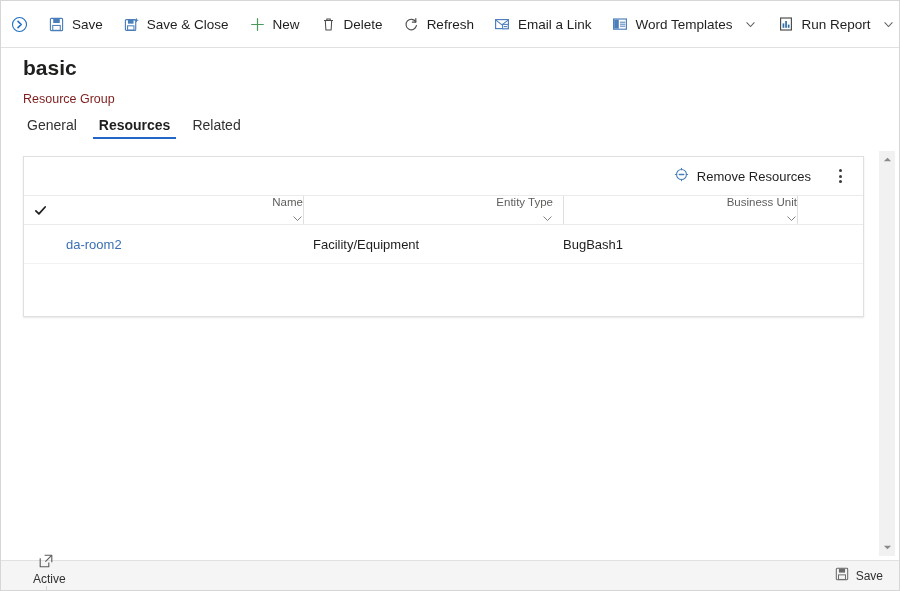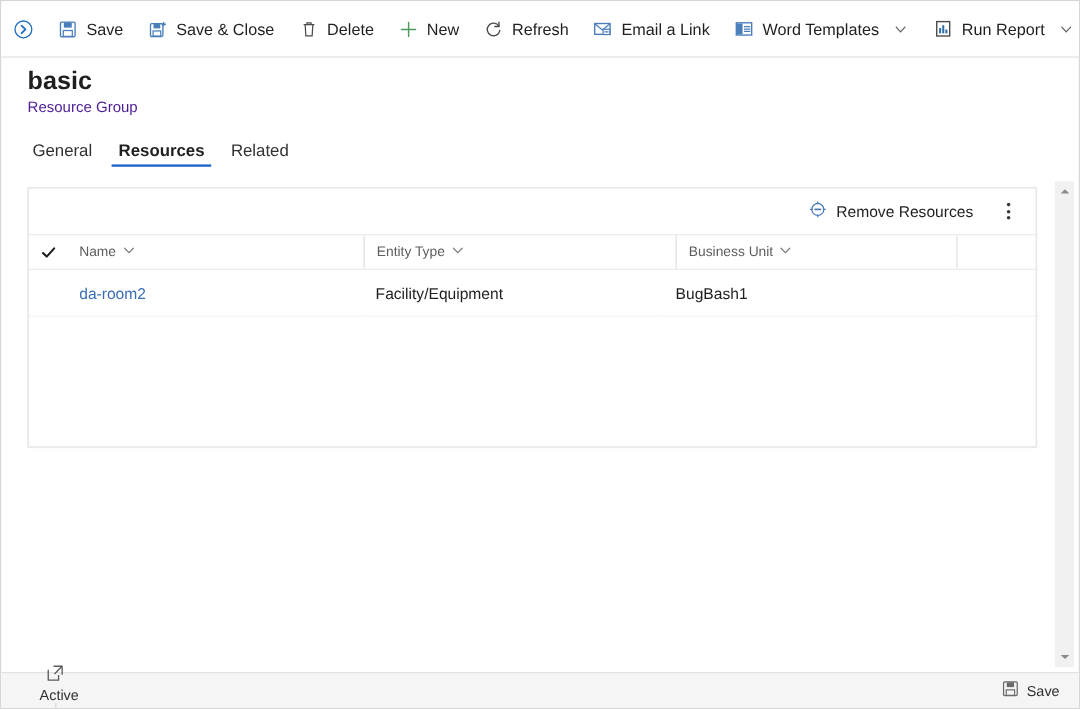--- a/index.html
+++ b/index.html
@@ -51,21 +51,21 @@
   }
   .chev { width: 14px; height: 14px; display: inline-flex; align-items: center; justify-content: center; margin-left: 4px; }
 
   
   #record-header { position: absolute; left: 22px; top: 55px; }
   #record-title {
     font-size: 21px; font-weight: bold; color: #201f1e;
     letter-spacing: 0px; line-height: 24px;
   }
   #record-subtitle {
-    font-size: 12.5px; color: #4c1d95; margin-top: 1px; line-height: 16px;
+    font-size: 12.5px; color: #7f1d1d; margin-top: 11px; line-height: 16px;
   }
 
   
   #tabs {
     position: absolute; left: 20px; top: 113px;
     display: flex; align-items: center; height: 28px;
   }
   .tab {
     font-size: 14px; color: #323130;
     padding: 0 6px 6px 6px; margin-right: 10px;
@@ -75,21 +75,21 @@
   .tab.active::after {
     content: ""; position: absolute;
     left: 0; right: 0; bottom: 0; height: 2px;
     background: #2266cc;
   }
 
   
   #grid-card {
     position: absolute;
     left: 22px; top: 155px;
-    width: 841px; height: 217px;
+    width: 841px; height: 161px;
     background: #ffffff;
     border: 1px solid #e0e0e0;
     box-shadow: 0 0.6px 1.8px rgba(0,0,0,0.10);
   }
   #grid-toolbar {
     height: 38px;
     display: flex; align-items: center; justify-content: flex-end;
     padding-right: 10px;
   }
   .grid-cmd {
@@ -110,23 +110,24 @@
   table { border-collapse: collapse; width: 100%; table-layout: fixed; }
   thead tr { height: 29px; }
   thead th {
     font-size: 11.5px; font-weight: normal; color: #605e5c;
     text-align: left; padding: 0;
     border-top: 1px solid #edebe9;
     border-bottom: 1px solid #edebe9;
     vertical-align: middle;
   }
   .th-inner {
-    display: flex; align-items: center; gap: 5px;
+    display: flex; align-items: flex-end; gap: 5px;
     padding-left: 10px; height: 28px;
     border-left: 1px solid #e1dfdd;
+    flex-direction: column;
   }
   .th-nobar .th-inner { border-left: none; }
   th.col-check { width: 32px; }
   .check-head {
     display: flex; align-items: center; justify-content: center;
     width: 32px; height: 28px; cursor: pointer;
   }
   th.col-name { width: 247px; }
   th.col-entity { width: 250px; }
   th.col-bu { width: 244px; padding-left: 10px; }
@@ -209,34 +210,34 @@
           <rect x="3.8" y="9.4" width="6.8" height="4.6" fill="none" stroke="#4a7ebb" stroke-width="1.1"></rect>
           <path d="M11.6 3.4 h3.2 M13.2 1.9 v3" stroke="#4a7ebb" stroke-width="1.2" stroke-linecap="round"></path>
         </svg>
       </span>
       <span>Save &amp; Close</span>
     </div>
 
     <div class="cmd-btn">
       <span class="glyph">
         <svg width="15" height="15" viewBox="0 0 16 16">
+          <path d="M8 1.8 V14.2 M1.8 8 H14.2" stroke="#4a9a5e" stroke-width="1.3" stroke-linecap="round"></path>
+        </svg>
+      </span>
+      <span>New</span>
+    </div>
+
+    <div class="cmd-btn">
+      <span class="glyph">
+        <svg width="15" height="15" viewBox="0 0 16 16">
           <path d="M3.2 3.8 h9.6 M4.6 3.8 l0.6 10 h5.6 l0.6 -10" fill="none" stroke="#4a4a4a" stroke-width="1.1" stroke-linejoin="round"></path>
           <path d="M6.2 3.6 v-1.4 h3.6 v1.4" fill="none" stroke="#4a4a4a" stroke-width="1.1"></path>
         </svg>
       </span>
       <span>Delete</span>
-    </div>
-
-    <div class="cmd-btn">
-      <span class="glyph">
-        <svg width="15" height="15" viewBox="0 0 16 16">
-          <path d="M8 1.8 V14.2 M1.8 8 H14.2" stroke="#4a9a5e" stroke-width="1.3" stroke-linecap="round"></path>
-        </svg>
-      </span>
-      <span>New</span>
     </div>
 
     <div class="cmd-btn">
       <span class="glyph">
         <svg width="15" height="15" viewBox="0 0 16 16">
           <path d="M12.6 5.2 A5.6 5.6 0 1 0 13.3 9" fill="none" stroke="#4a4a4a" stroke-width="1.2" stroke-linecap="round"></path>
           <path d="M12.6 1.6 V5.4 H8.9" fill="none" stroke="#4a4a4a" stroke-width="1.2" stroke-linecap="round" stroke-linejoin="round"></path>
         </svg>
       </span>
       <span>Refresh</span>

